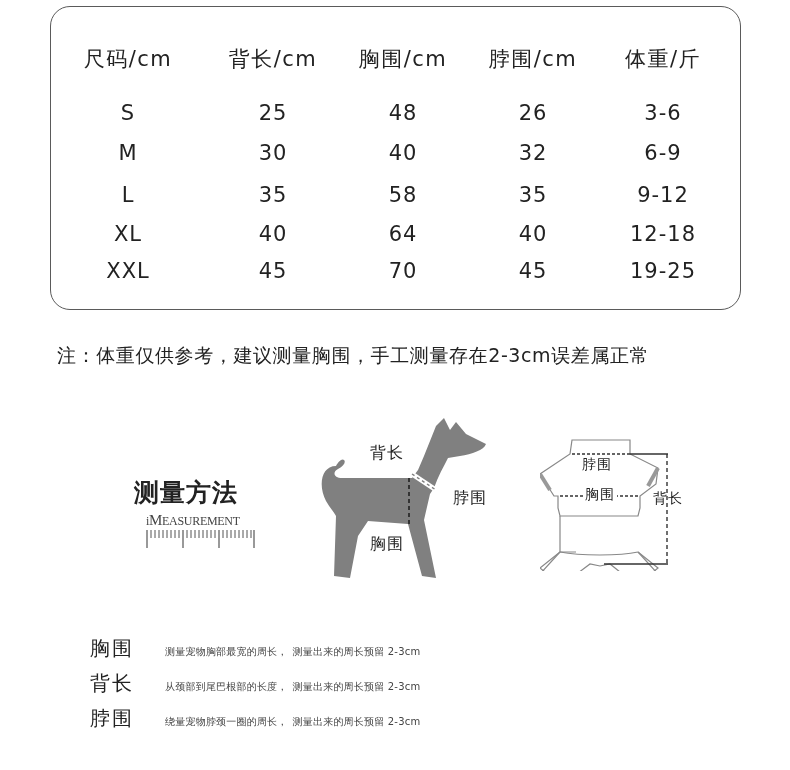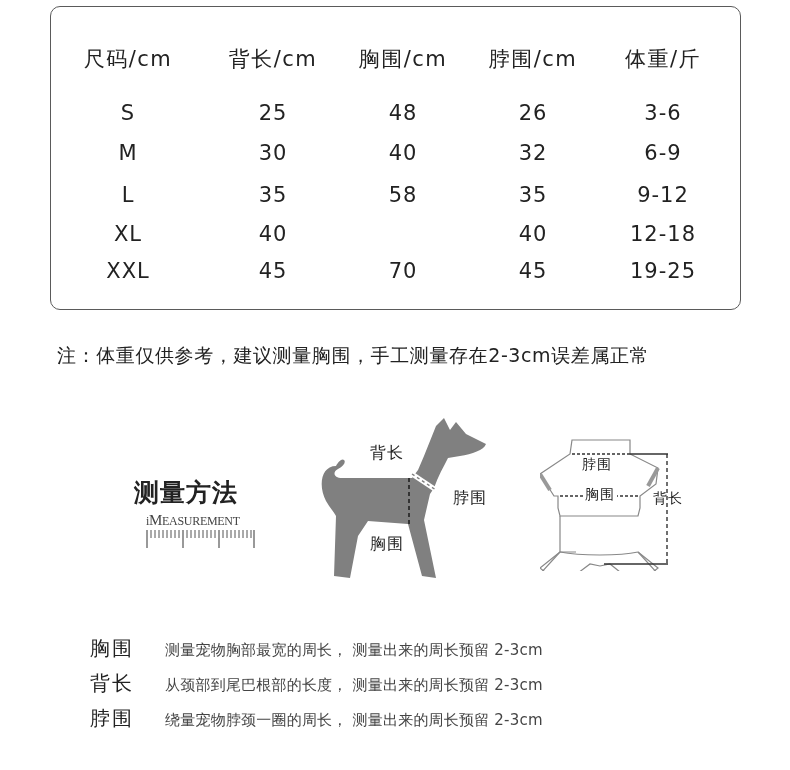--- a/index.html
+++ b/index.html
@@ -1,21 +1,21 @@
 <!DOCTYPE html>
 <html><head>
   <meta charset="utf-8">
   <style>
     * { margin: 0; padding: 0; box-sizing: border-box; }
     html, body { width: 790px; height: 770px; background: #ffffff; overflow: hidden; }
     body { position: relative; font-family: "DejaVu Sans", sans-serif; color: #222222; }
 
     .size-table {
       position: absolute; left: 50px; top: 6px; width: 691px; height: 304px;
-      border: 1.5px solid #5a5a5a; border-radius: 10px;
+      border: 1.5px solid #5a5a5a; border-radius: 20px;
     }
     .cell {
       position: absolute; width: 160px; text-align: center; transform: translateX(-50%);
       font-size: 21px; letter-spacing: 1px; color: #222;
     }
     .hdr { top: 38px; font-size: 21px; letter-spacing: 1.5px; }
 
     .note {
       position: absolute; left: 57px; top: 343px; font-size: 19px; color: #222; letter-spacing: 0.6px;
       white-space: nowrap;
@@ -33,21 +33,21 @@
     .ruler { position: absolute; left: 146px; top: 530px; }
 
     .dog { position: absolute; left: 316px; top: 416px; }
     .shirt { position: absolute; left: 540px; top: 436px; }
     .diag-label {
       position: absolute; font-size: 16px; color: #222; white-space: nowrap; letter-spacing: 1px;
     }
 
     .desc-row { position: absolute; left: 90px; white-space: nowrap; }
     .desc-term { display: inline-block; font-size: 20px; color: #222; letter-spacing: 2px; width: 70px; }
-    .desc-text { font-size: 15px; color: #444; letter-spacing: 0.2px; margin-top: 40px; }
+    .desc-text { font-size: 10px; color: #444; letter-spacing: 0.2px; margin-top: 40px; }
   </style>
 </head>
 <body>
 
 <div class="size-table">
 
   <div class="cell hdr" style="left:77px">尺码/cm</div>
   <div class="cell hdr" style="left:352px">胸围/cm</div>
   <div class="cell hdr" style="left:222px">背长/cm</div>
   <div class="cell hdr" style="left:482px">脖围/cm</div>
@@ -66,20 +66,21 @@
   <div class="cell" style="left:612px;top:134px">6-9</div>
 
   <div class="cell" style="left:77px;top:176px">L</div>
   <div class="cell" style="left:222px;top:176px">35</div>
   <div class="cell" style="left:352px;top:176px">58</div>
   <div class="cell" style="left:482px;top:176px">35</div>
   <div class="cell" style="left:612px;top:176px">9-12</div>
 
   <div class="cell" style="left:77px;top:215px">XL</div>
   <div class="cell" style="left:222px;top:215px">40</div>
+  <div class="cell" style="left:352px;top:215px">64</div>
   <div class="cell" style="left:482px;top:215px">40</div>
   <div class="cell" style="left:612px;top:215px">12-18</div>
 
   <div class="cell" style="left:77px;top:252px">XXL</div>
   <div class="cell" style="left:222px;top:252px">45</div>
   <div class="cell" style="left:352px;top:252px">70</div>
   <div class="cell" style="left:482px;top:252px">45</div>
   <div class="cell" style="left:612px;top:252px">19-25</div>
 </div>
 

